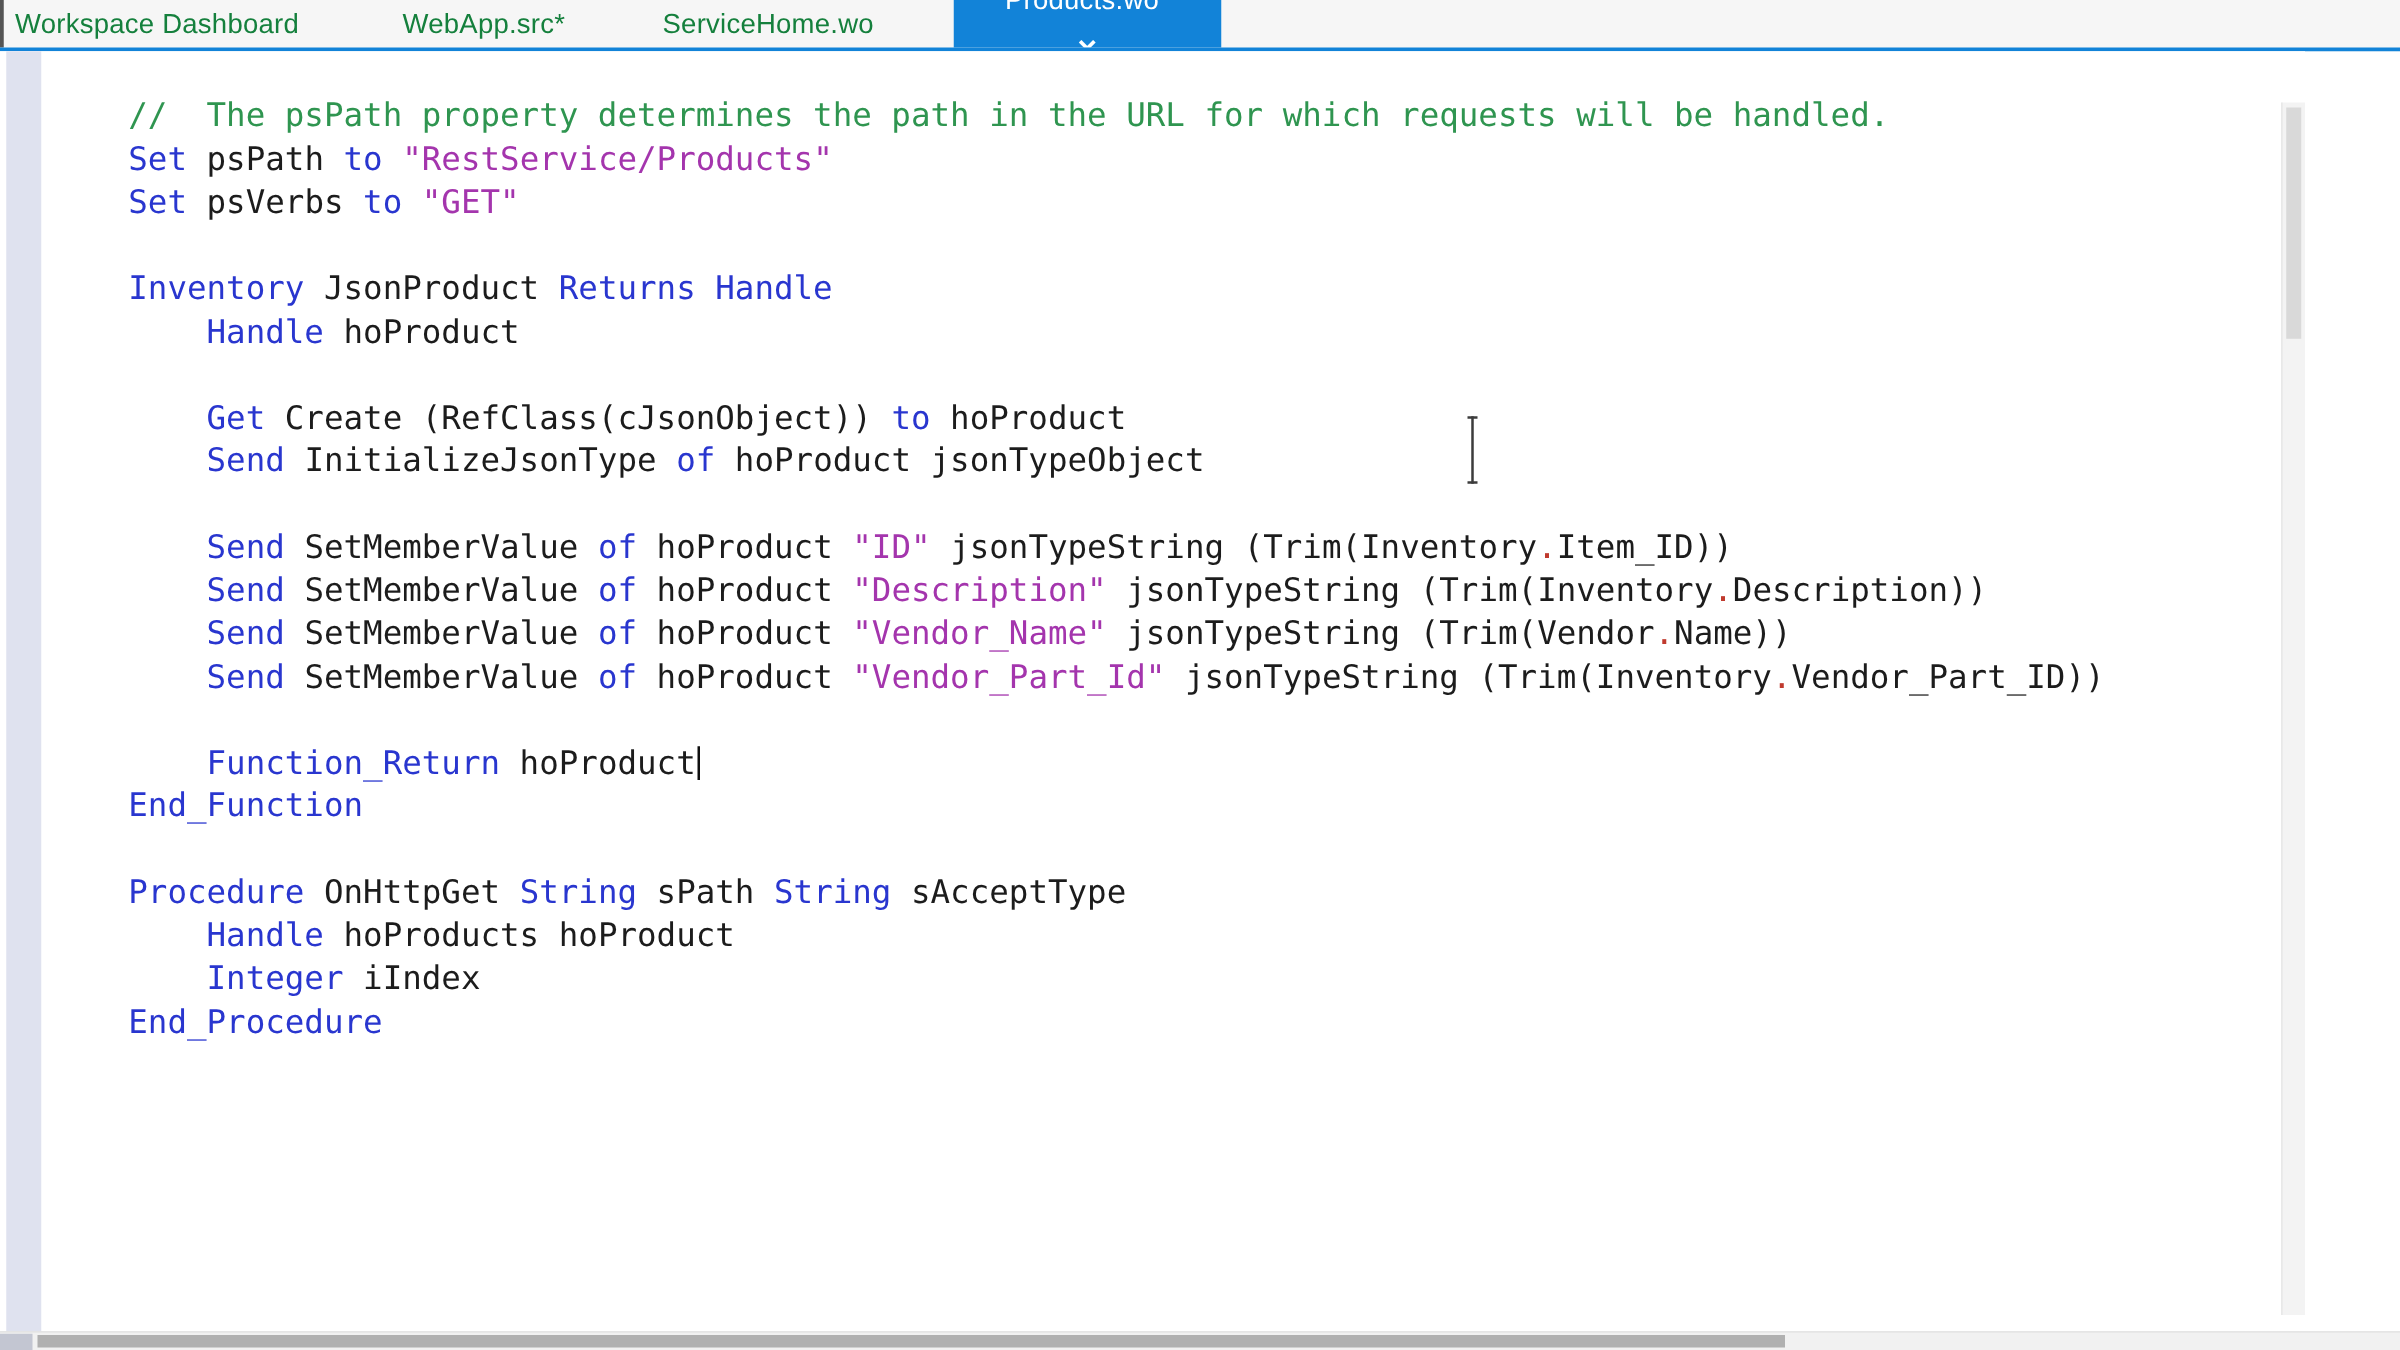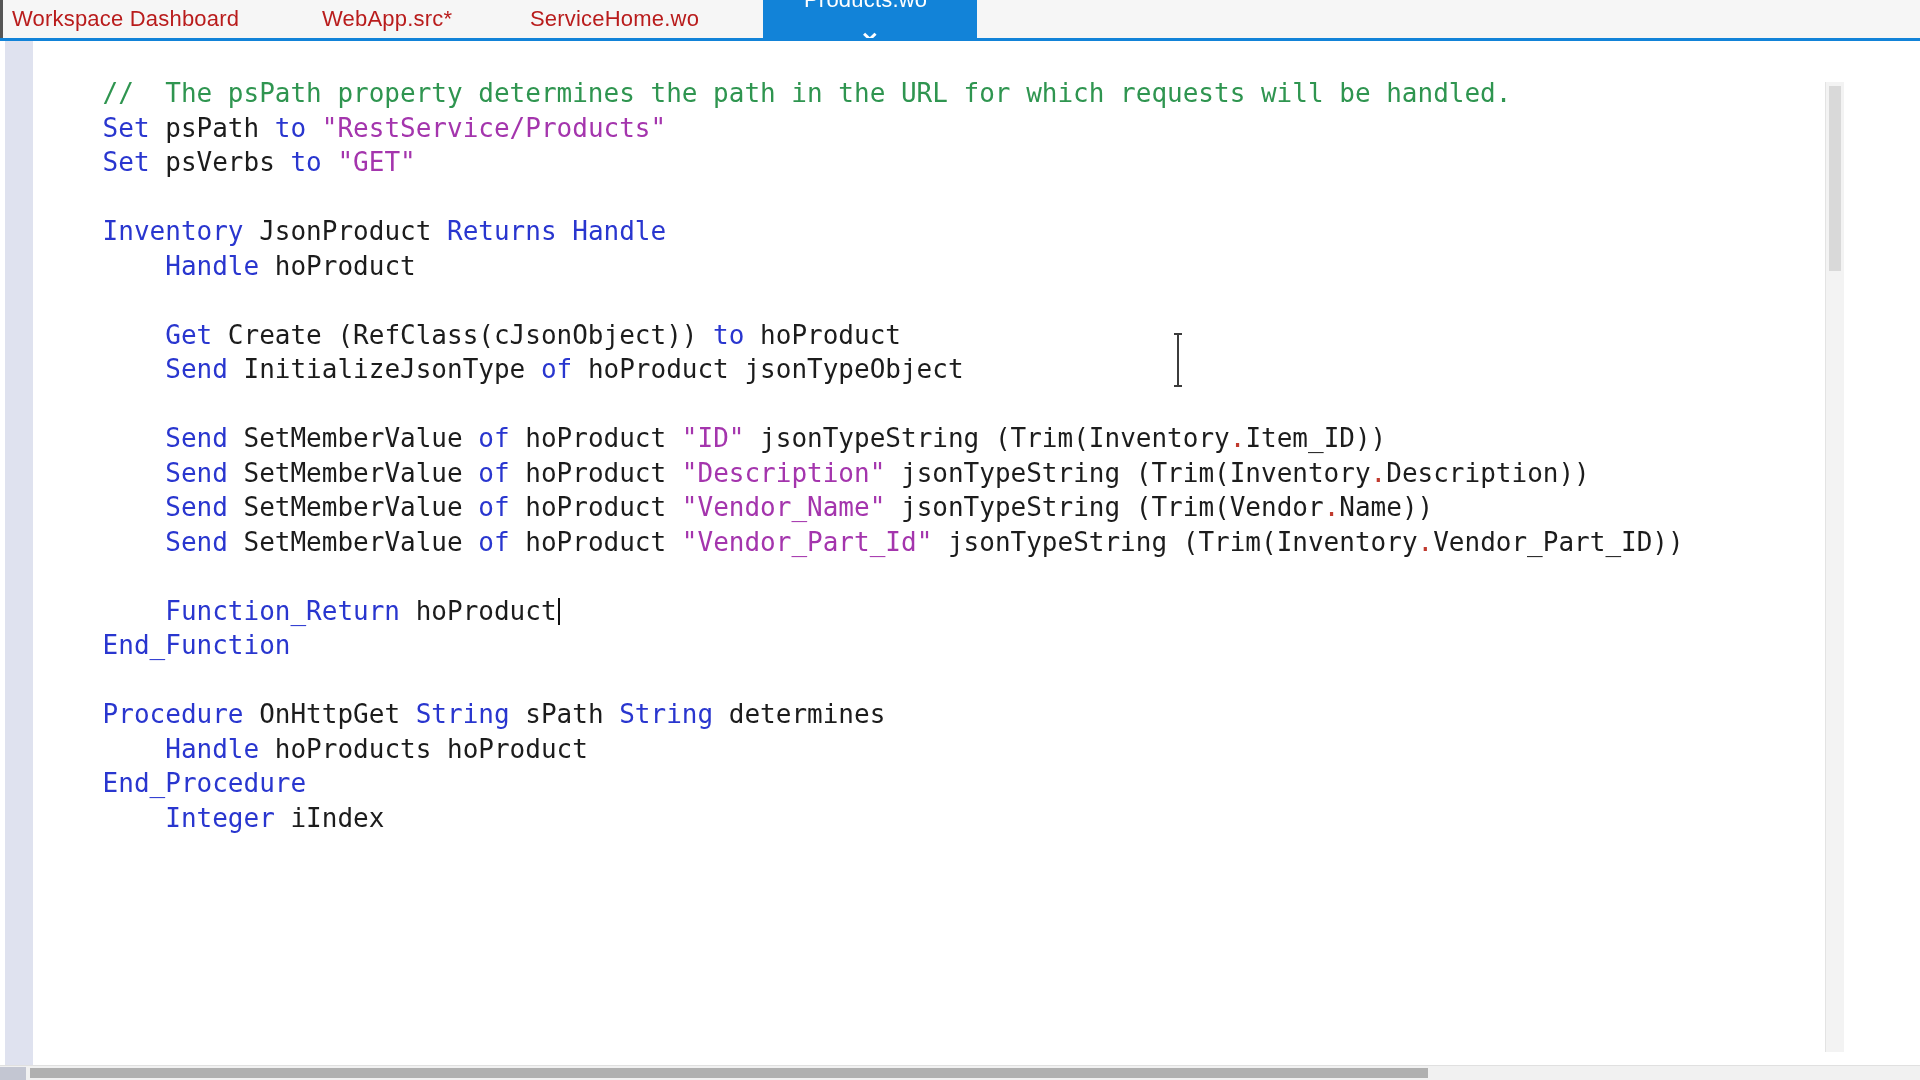--- a/index.html
+++ b/index.html
@@ -10,21 +10,21 @@
   
   .tabbar{
     position:absolute;top:0;left:0;width:1920px;height:41px;
     background:var(--tabbar-bg);
   }
   .tab-underline{
     position:absolute;left:0;right:0;bottom:0;height:3px;background:var(--accent);
   }
   .tab{
     position:absolute;top:0;height:38px;line-height:38px;
-    font-size:22px;color:#b91c1c;white-space:nowrap;cursor:default;
+    font-size:22px;color:#15803d;white-space:nowrap;cursor:default;
     letter-spacing:.2px;
   }
   .tab.t0{left:12px;}
   .tab.t1{left:322px;}
   .tab.t2{left:530px;}
   .tab.active{
     left:763px;width:214px;background:var(--accent);color:#ffffff;
     display:flex;align-items:center;justify-content:center;gap:14px;
     line-height:normal;
     flex-direction:column;
@@ -110,24 +110,24 @@
       <div class="line"><span class="seg-keyword">        Send </span><span class="seg-ident">InitializeJsonType </span><span class="seg-keyword">of </span><span class="seg-ident">hoProduct jsonTypeObject</span></div>
       <div class="line"></div>
       <div class="line"><span class="seg-keyword">        Send </span><span class="seg-ident">SetMemberValue </span><span class="seg-keyword">of </span><span class="seg-ident">hoProduct </span><span class="seg-string">"ID"</span><span class="seg-ident"> jsonTypeString (Trim(Inventory</span><span class="seg-dot">.</span><span class="seg-ident">Item_ID))</span></div>
       <div class="line"><span class="seg-keyword">        Send </span><span class="seg-ident">SetMemberValue </span><span class="seg-keyword">of </span><span class="seg-ident">hoProduct </span><span class="seg-string">"Description"</span><span class="seg-ident"> jsonTypeString (Trim(Inventory</span><span class="seg-dot">.</span><span class="seg-ident">Description))</span></div>
       <div class="line"><span class="seg-keyword">        Send </span><span class="seg-ident">SetMemberValue </span><span class="seg-keyword">of </span><span class="seg-ident">hoProduct </span><span class="seg-string">"Vendor_Name"</span><span class="seg-ident"> jsonTypeString (Trim(Vendor</span><span class="seg-dot">.</span><span class="seg-ident">Name))</span></div>
       <div class="line"><span class="seg-keyword">        Send </span><span class="seg-ident">SetMemberValue </span><span class="seg-keyword">of </span><span class="seg-ident">hoProduct </span><span class="seg-string">"Vendor_Part_Id"</span><span class="seg-ident"> jsonTypeString (Trim(Inventory</span><span class="seg-dot">.</span><span class="seg-ident">Vendor_Part_ID))</span></div>
       <div class="line"></div>
       <div class="line"><span class="seg-keyword">        Function_Return </span><span class="seg-ident">hoProduct</span><span class="caret"></span></div>
       <div class="line"><span class="seg-keyword">    End_Function</span></div>
       <div class="line"></div>
-      <div class="line"><span class="seg-keyword">    Procedure </span><span class="seg-ident">OnHttpGet </span><span class="seg-keyword">String </span><span class="seg-ident">sPath </span><span class="seg-keyword">String </span><span class="seg-ident">determines</span></div>
+      <div class="line"><span class="seg-keyword">    Procedure </span><span class="seg-ident">OnHttpGet </span><span class="seg-keyword">String </span><span class="seg-ident">sPath </span><span class="seg-keyword">String </span><span class="seg-ident">sAcceptType</span></div>
       <div class="line"><span class="seg-keyword">        Handle </span><span class="seg-ident">hoProducts hoProduct</span></div>
+      <div class="line"><span class="seg-keyword">        Integer </span><span class="seg-ident">iIndex</span></div>
       <div class="line"><span class="seg-keyword">    End_Procedure</span></div>
-      <div class="line"><span class="seg-keyword">        Integer </span><span class="seg-ident">iIndex</span></div>
       <div class="line"></div>
     </div>
   <div class="ibeam"></div>
   <div class="vscroll">
     <div class="vthumb"></div>
   </div>
 </div>
 
 <div class="hscroll">
   <div class="hcorner"></div>

